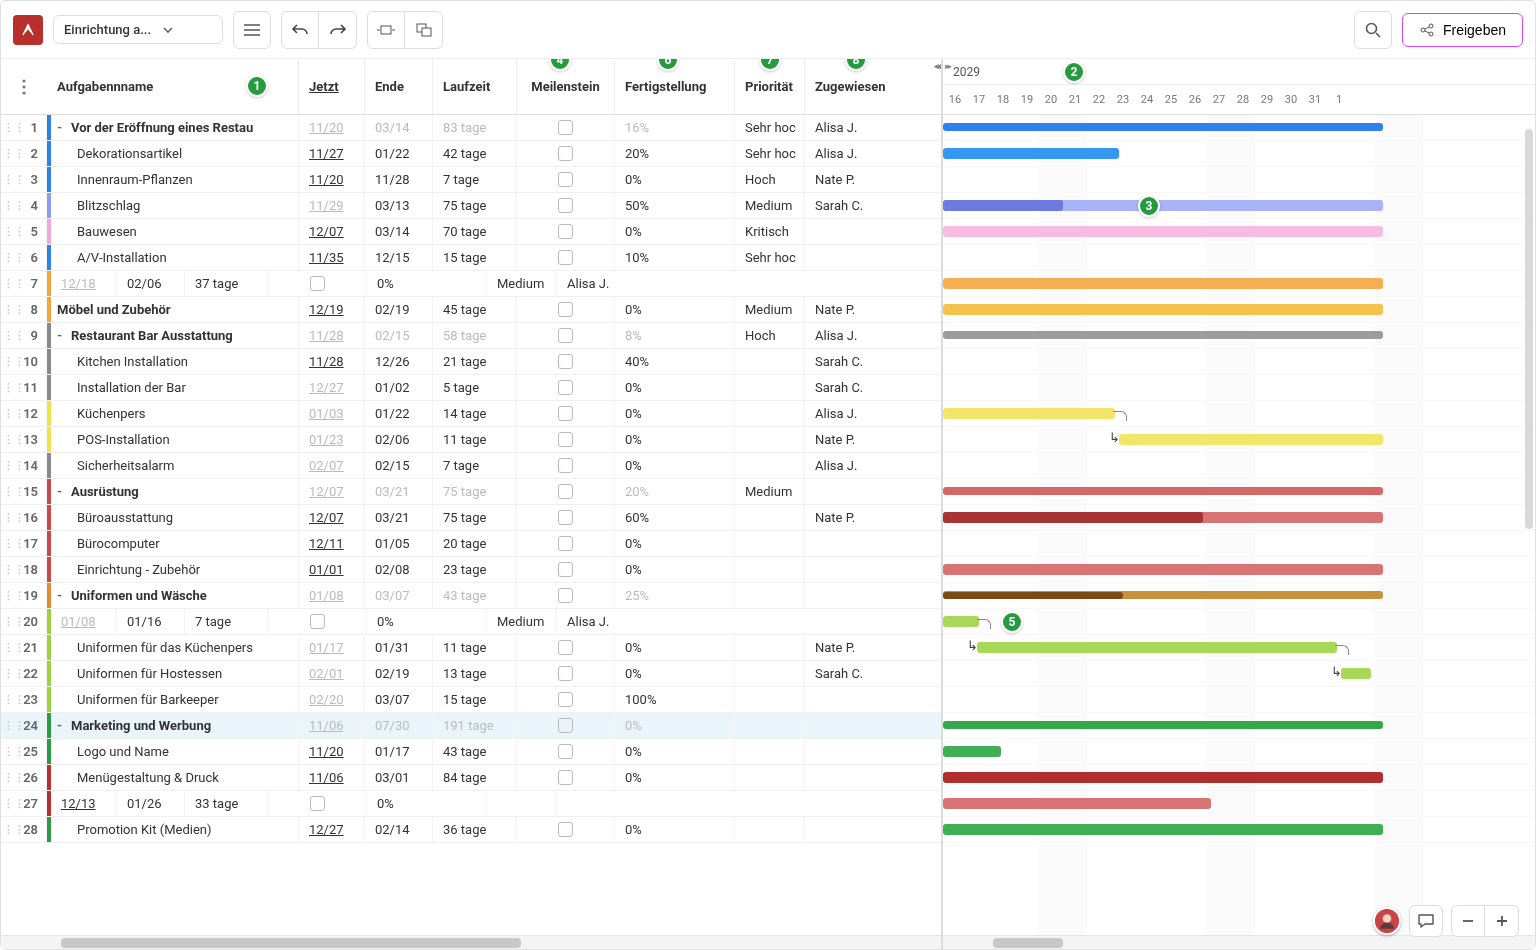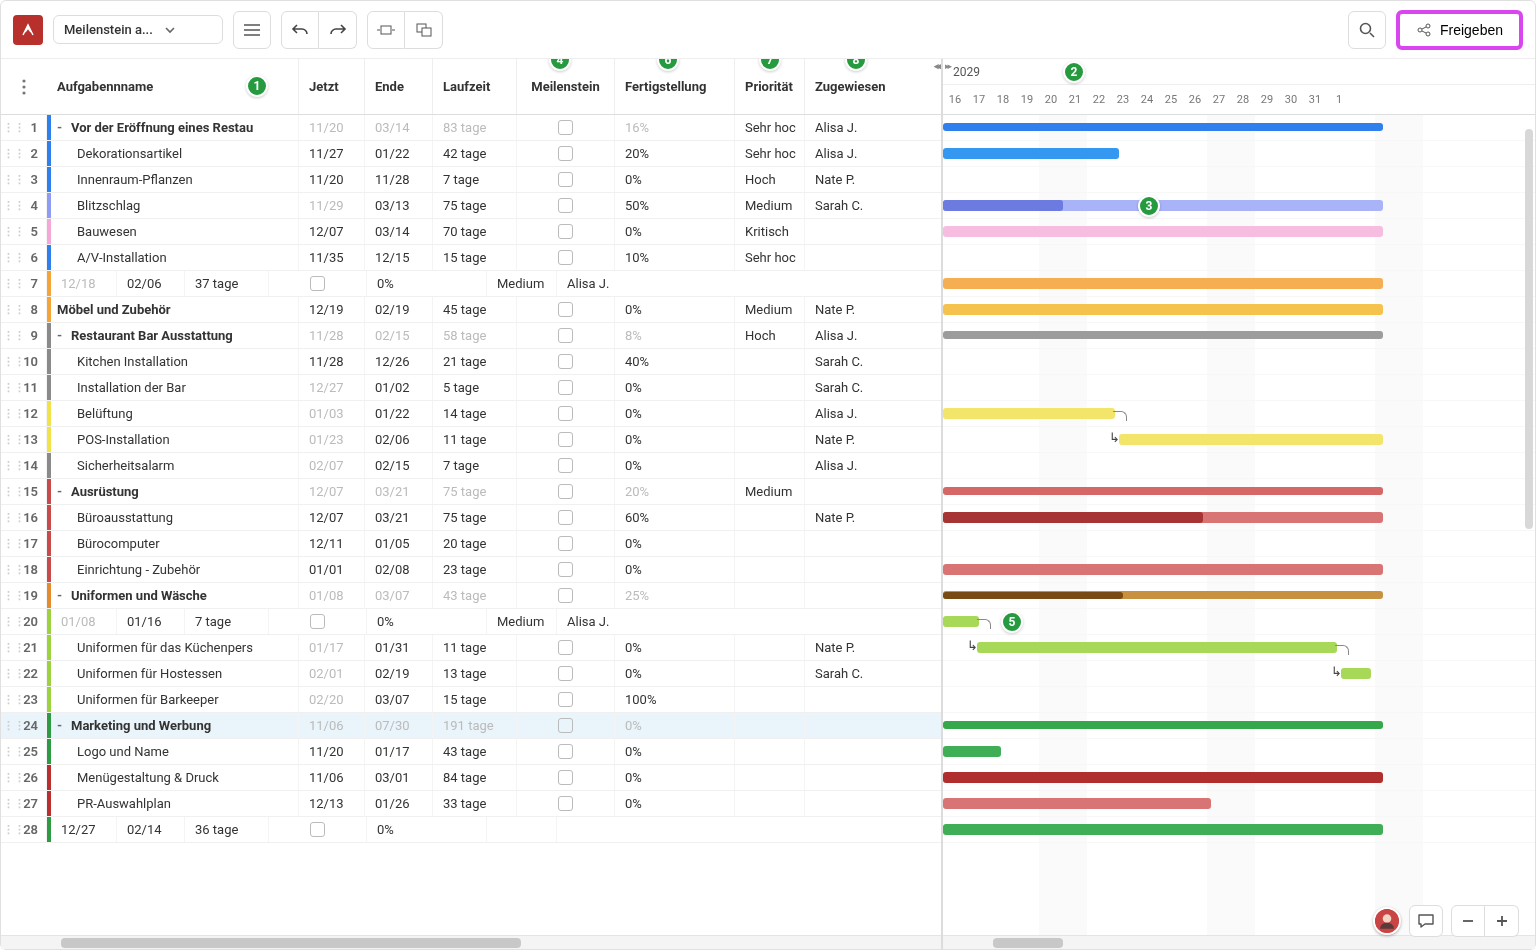--- a/index.html
+++ b/index.html
@@ -9,39 +9,39 @@
   
   .toolbar { height: 58px; display: flex; align-items: center; padding: 0 12px; gap: 10px; border-bottom: 1px solid #eee; }
   .logo { width: 30px; height: 30px; background: #b7302c; border-radius: 4px; display:flex; align-items:center; justify-content:center; color:#fff; }
   .proj-select { display:flex; align-items:center; gap:10px; padding: 6px 10px; border:1px solid #ddd; border-radius:6px; min-width:170px; cursor:pointer; }
   .proj-select .title { font-weight:500; white-space:nowrap; overflow:hidden; text-overflow:ellipsis; max-width:120px; }
   .tb-btn { width:38px; height:38px; border:1px solid #ddd; border-radius:6px; display:flex; align-items:center; justify-content:center; cursor:pointer; background:#fff; }
   .tb-group { display:flex; gap:0; }
   .tb-group .tb-btn:first-child { border-top-right-radius:0; border-bottom-right-radius:0; }
   .tb-group .tb-btn:last-child { border-top-left-radius:0; border-bottom-left-radius:0; border-left:none; }
   .spacer { flex:1; }
-  .share-btn { display:flex; align-items:flex-end; gap:8px; padding:8px 16px; border:4px solid #d946ef; border-radius:6px; cursor:pointer; background:#fff; font-size:14px; }
+  .share-btn { display:flex; align-items:flex-end; gap:8px; padding:8px 16px; border:1px solid #d946ef; border-radius:6px; cursor:pointer; background:#fff; font-size:14px; }
 
   
   .main { flex:1; display:flex; overflow:hidden; position:relative; }
   .grid { flex: 0 0 942px; display:flex; flex-direction:column; border-right: 2px solid #dcdcdc; overflow:hidden; }
   .header-row { display:flex; height:56px; border-bottom:1px solid #ddd; font-weight:700; align-items:stretch; background:#fff; position:relative; }
   .hcell { display:flex; align-items:center; padding: 0 10px; border-right:1px solid #eee; position:relative; }
   .rows { flex:1; overflow-y:auto; overflow-x:hidden; }
   .row { display:flex; height:26px; border-bottom:1px solid #f0f0f0; align-items:center; }
   .row.sel { background:#eaf4fb; }
   .cell { padding: 0 10px; display:flex; align-items:center; border-right:1px solid #f4f4f4; height:100%; overflow:hidden; white-space:nowrap; text-overflow:ellipsis; }
   .numcell { width:46px; justify-content:flex-end; padding-right:8px; color:#666; font-weight:600; position:relative; }
   .grip { position:absolute; left:2px; color:#ccc; font-size:11px; cursor:grab; }
   .colorbar { width:4px; height:100%; }
   .namecell { width:248px; }
   .namecell.bold { font-weight:700; }
   .indent1 { padding-left: 6px; }
   .indent2 { padding-left: 26px; }
-  .col-jetzt { width:66px; }
+  .col-jetzt { width:66px;text-decoration:underline; }
   .col-ende { width:68px; }
   .col-lauf { width:84px; }
   .col-meil { width:98px; justify-content:center; }
   .col-fert { width:120px; }
   .col-prio { width:70px; }
   .col-zug { width:104px; }
   .muted { color:#bbb; }
   .cbox { width:15px; height:15px; border:1.5px solid #bbb; border-radius:3px; }
   .expander { display:inline-block; width:10px; margin-right:4px; color:#666; font-weight:700; }
   .menu-dots { width:46px; display:flex; align-items:center; justify-content:center; cursor:pointer; }
@@ -88,21 +88,21 @@
 
 <div class="app">
 
   <div class="toolbar">
     <div class="logo">
       <svg width="16" height="16" viewBox="0 0 16 16">
           <path d="M3 13 L8 3 L13 13 M5 10 L8 6 L11 10" stroke="#fff" stroke-width="1.5" fill="none"></path>
         </svg>
     </div>
     <div class="proj-select">
-      <span class="title">Meilenstein a...</span>
+      <span class="title">Einrichtung a...</span>
       <svg width="14" height="14" viewBox="0 0 14 14">
           <path d="M3 5l4 4 4-4" stroke="#666" stroke-width="1.6" fill="none"></path>
         </svg>
     </div>
     <button class="tb-btn">
       <svg width="18" height="14" viewBox="0 0 18 14">
           <path d="M1 2h16M1 7h16M1 12h16" stroke="#555" stroke-width="1.6"></path>
         </svg>
     </button>
     <div class="tb-group">
@@ -364,21 +364,21 @@
               <div class="cbox"></div>
             </div>
             <div class="cell col-fert">0%</div>
             <div class="cell col-prio"></div>
             <div class="cell col-zug" style="border-right: none;">Sarah C.</div>
           </div>
           <div class="row">
             <div class="cell numcell"><span class="grip">⋮⋮</span>12</div>
             <div class="colorbar" style="background: rgb(241, 226, 74);"></div>
             <div class="cell namecell indent2">
-              <span>Belüftung</span>
+              <span>Küchenpers</span>
             </div>
             <div class="cell col-jetzt muted">01/03</div>
             <div class="cell col-ende">01/22</div>
             <div class="cell col-lauf">14 tage</div>
             <div class="cell col-meil">
               <div class="cbox"></div>
             </div>
             <div class="cell col-fert">0%</div>
             <div class="cell col-prio"></div>
             <div class="cell col-zug" style="border-right: none;">Alisa J.</div>
@@ -603,36 +603,36 @@
             <div class="cell col-meil">
               <div class="cbox"></div>
             </div>
             <div class="cell col-fert">0%</div>
             <div class="cell col-prio"></div>
             <div class="cell col-zug" style="border-right: none;"></div>
           </div>
           <div class="row">
             <div class="cell numcell"><span class="grip">⋮⋮</span>27</div>
             <div class="colorbar" style="background: rgb(185, 47, 47);"></div>
-            <div class="cell namecell indent2">
-              <span>PR-Auswahlplan</span>
-            </div>
             <div class="cell col-jetzt">12/13</div>
             <div class="cell col-ende">01/26</div>
             <div class="cell col-lauf">33 tage</div>
             <div class="cell col-meil">
               <div class="cbox"></div>
             </div>
             <div class="cell col-fert">0%</div>
             <div class="cell col-prio"></div>
             <div class="cell col-zug" style="border-right: none;"></div>
           </div>
           <div class="row">
             <div class="cell numcell"><span class="grip">⋮⋮</span>28</div>
             <div class="colorbar" style="background: rgb(46, 154, 67);"></div>
+            <div class="cell namecell indent2">
+              <span>Promotion Kit (Medien)</span>
+            </div>
             <div class="cell col-jetzt">12/27</div>
             <div class="cell col-ende">02/14</div>
             <div class="cell col-lauf">36 tage</div>
             <div class="cell col-meil">
               <div class="cbox"></div>
             </div>
             <div class="cell col-fert">0%</div>
             <div class="cell col-prio"></div>
             <div class="cell col-zug" style="border-right: none;"></div>
           </div>

